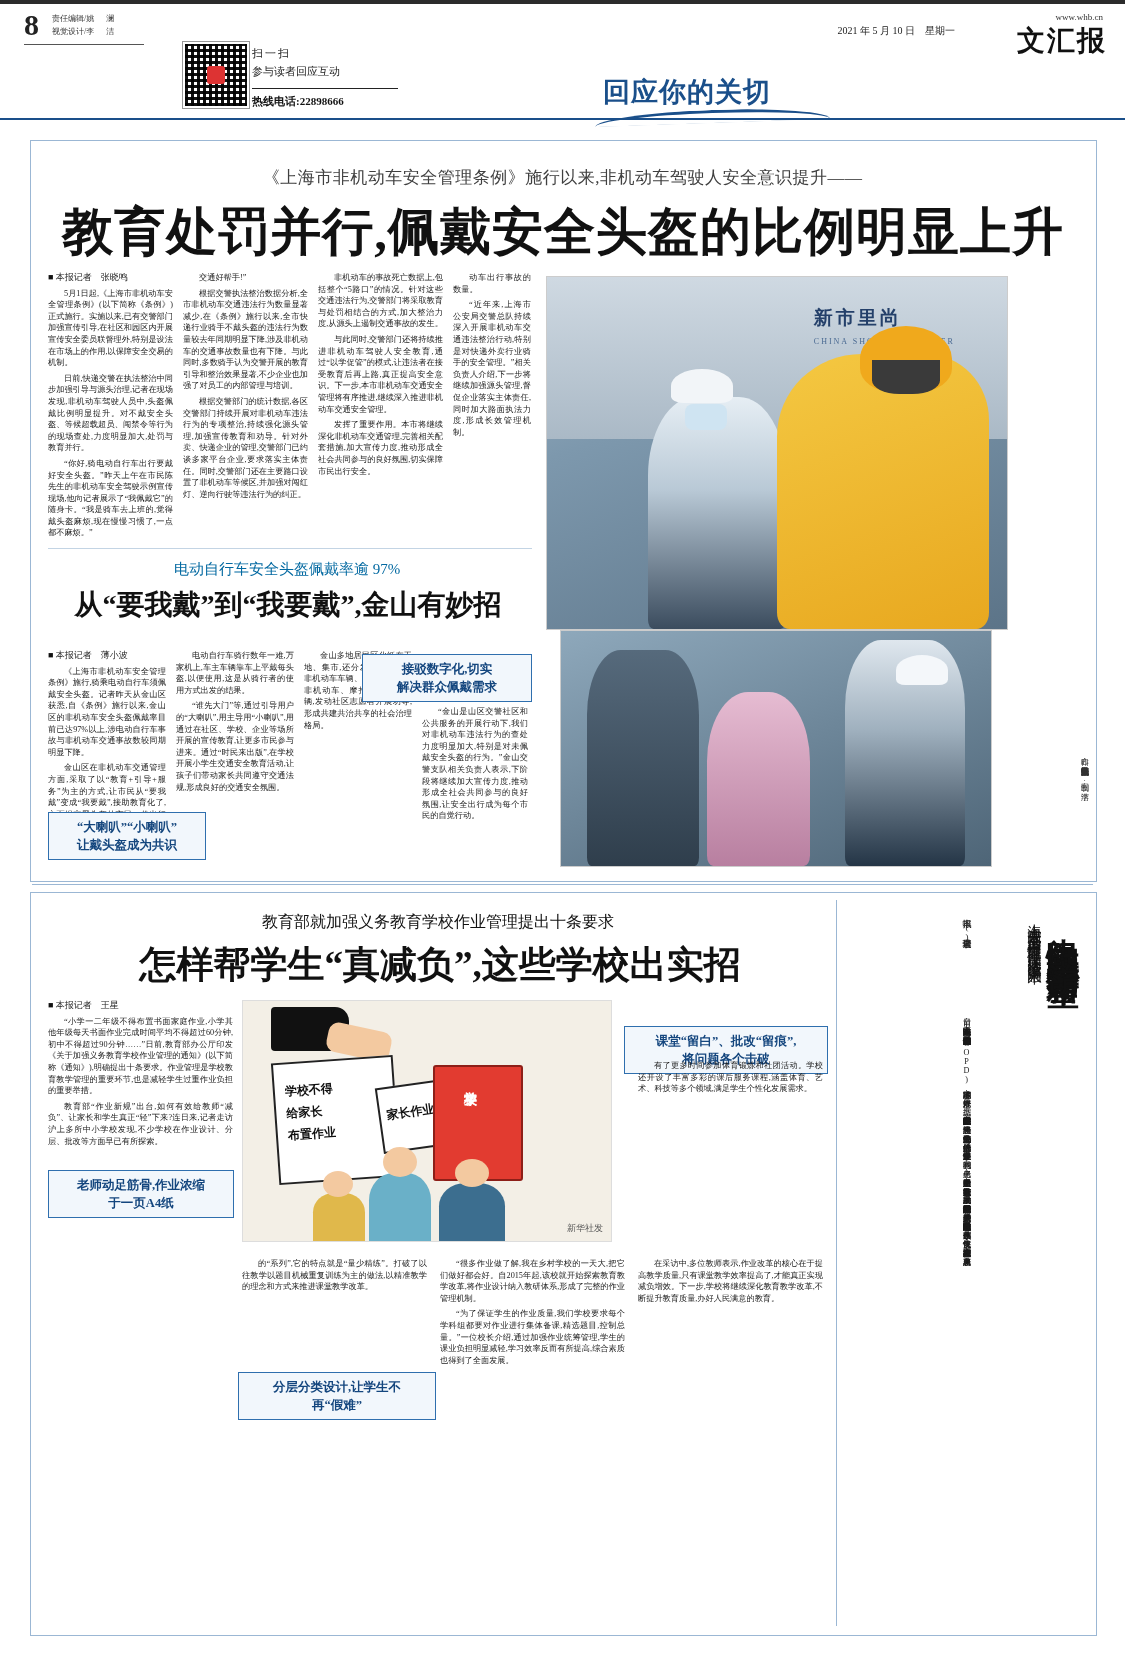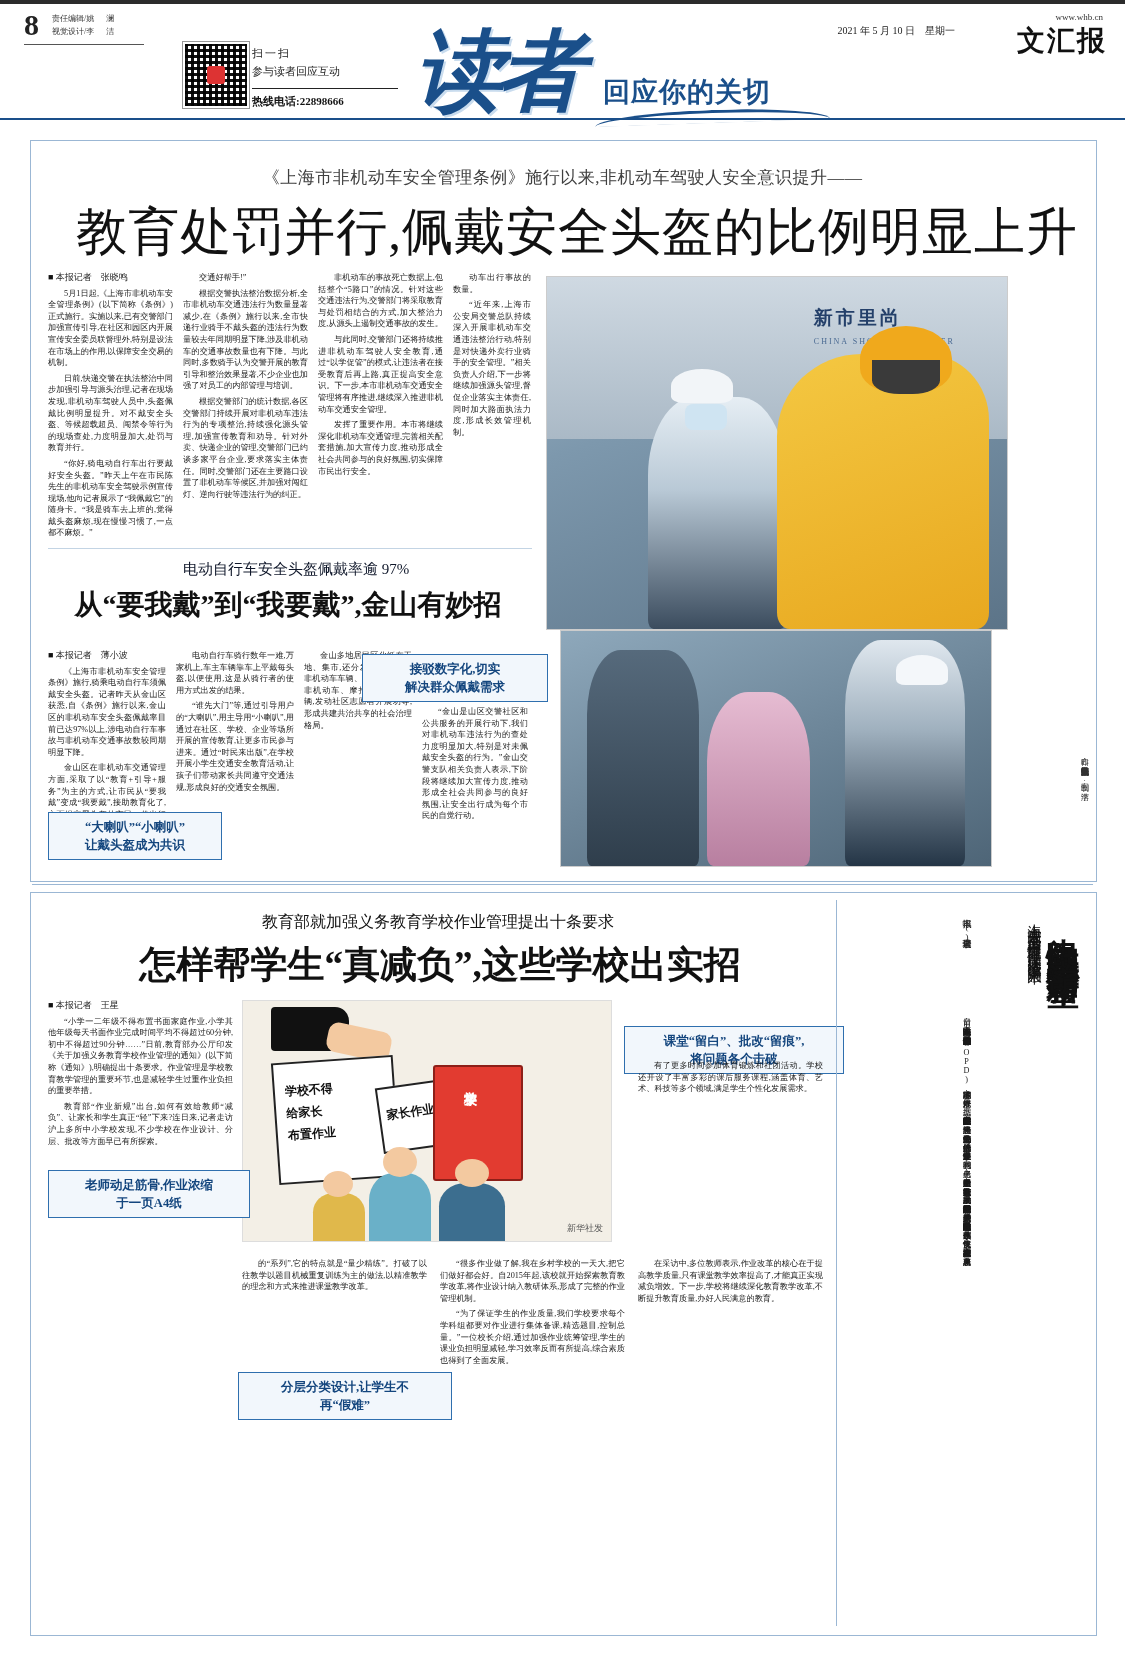--- a/index.html
+++ b/index.html
@@ -33,21 +33,21 @@
   .topbar{position:absolute;left:0;top:0;width:1125px;height:4px;background:#2b2b2b;}
   .topbar2{position:absolute;left:0;top:118px;width:1125px;height:2px;background:#1a4f8a;}
 
   
   .frame{position:absolute;border:1px solid #9bb7d4;}
   .f1{left:30px;top:140px;width:1065px;height:740px;}
   .f2{left:30px;top:892px;width:1065px;height:742px;}
 
   
   .kicker{position:absolute;top:166px;left:60px;width:1005px;text-align:center;font-size:17px;color:#404040;letter-spacing:.5px;}
-  .head1{position:absolute;top:198px;left:48px;width:1030px;text-align:right;font-size:51px;font-weight:normal;letter-spacing:1px;color:#111;font-family:"Liberation Serif",serif;}
+  .head1{position:absolute;top:198px;left:48px;width:1030px;text-align:center;font-size:51px;font-weight:bold;letter-spacing:1px;color:#111;font-family:"Liberation Serif",serif;}
   .byline{font-size:9px;color:#222;margin-bottom:4px;}
   .byline::before{content:"■ ";color:#111;}
 
   .colwrap{position:absolute;font-size:8.2px;line-height:11.6px;color:#1b1b1b;text-align:justify;}
   .colwrap p{margin:0 0 4px 0;text-indent:16px;}
 
   .c1{left:48px;top:272px;width:125px;}
   .c2{left:183px;top:272px;width:125px;}
   .c3{left:318px;top:272px;width:125px;}
   .c4{left:453px;top:272px;width:78px;}
@@ -64,29 +64,29 @@
   .p1 .cop{position:absolute;left:22%;bottom:0;width:30%;height:66%;background:linear-gradient(180deg,#e6eef4 0%,#b9c9d6 40%,#3b4c5e 100%);border-radius:34% 34% 4% 4%;}
   .p1 .copcap{position:absolute;left:27%;top:26%;width:62px;height:34px;background:#f2f5f8;border-radius:50% 50% 20% 20%;}
   .p1 .mask{position:absolute;left:30%;top:36%;width:42px;height:26px;background:#cfe4f2;border-radius:8px;}
   .p2 .fig1{position:absolute;left:6%;bottom:0;width:26%;height:92%;background:linear-gradient(180deg,#566a7c,#2f3e4c);border-radius:30% 30% 4% 4%;}
   .p2 .fig2{position:absolute;left:34%;bottom:0;width:24%;height:74%;background:linear-gradient(180deg,#e6bcd2,#b87fa0);border-radius:40% 40% 6% 6%;}
   .p2 .fig3{position:absolute;right:6%;bottom:0;width:28%;height:96%;background:linear-gradient(180deg,#dfe7ee 0%,#9fb0be 40%,#243546 100%);border-radius:30% 30% 4% 4%;}
   .p2 .cap2{position:absolute;right:10%;top:10%;width:52px;height:30px;background:#f4f7fa;border-radius:50% 50% 18% 18%;}
 
   .photocap{position:absolute;right:34px;top:752px;width:86px;font-size:8px;line-height:13px;color:#333;writing-mode:vertical-rl;text-orientation:upright;height:108px;}
 
-  .sub-kick{position:absolute;left:56px;top:560px;width:480px;text-align:center;font-size:15px;color:#0f172a;}
+  .sub-kick{position:absolute;left:47px;top:560px;width:480px;text-align:center;font-size:15px;color:#0369a1;}
   .head2{position:absolute;left:48px;top:586px;width:480px;text-align:center;font-size:28px;font-weight:bold;color:#111;}
 
   .c5{left:48px;top:650px;width:118px;}
   .c6{left:176px;top:650px;width:118px;}
   .c7{left:304px;top:650px;width:108px;}
   .c8{left:422px;top:706px;width:106px;}
 
-  .tagbox{position:absolute;border:1px solid #2f6fae;background:#f2f7fc;padding:5px 16px;font-size:12.5px;font-weight:bold;color:#14467e;line-height:18px;text-align:center;}
+  .tagbox{position:absolute;border:1px solid #2f6fae;background:#f2f7fc;padding:5px 8px;font-size:12.5px;font-weight:bold;color:#14467e;line-height:18px;text-align:center;}
   .tb1{left:48px;top:812px;width:140px;}
   .tb2{left:362px;top:654px;width:152px;}
   .tb3{left:624px;top:1014px;width:186px;margin-top:12px;}
   .tb4{left:48px;top:1170px;width:168px;}
   .tb5{left:238px;top:1372px;width:180px;}
 
   
   .kicker2{position:absolute;top:912px;left:48px;width:780px;text-align:center;font-size:16px;color:#111;}
   .head3{position:absolute;top:940px;left:40px;width:800px;text-align:center;font-size:37px;font-weight:bold;color:#111;}
 
@@ -141,21 +141,20 @@
 
     <div class="qr"></div>
     <div class="scan">
       <div class="t1">扫一扫</div>
       <div class="t2">参与读者回应互动</div>
     </div>
     <div class="dline"></div>
     <div class="hotline">热线电话:22898666</div>
 
     <div class="logo">
-      <div class="big">读者</div>
       <div class="sub">回应你的关切</div>
       <div class="swoosh"></div>
     </div>
 
     <div class="webaddr">www.whb.cn</div>
     <div class="dateline">2021 年 5 月 10 日　星期一</div>
     <div class="paper-title">文汇报</div>
   </div>
   <div class="topbar2"></div>
 

